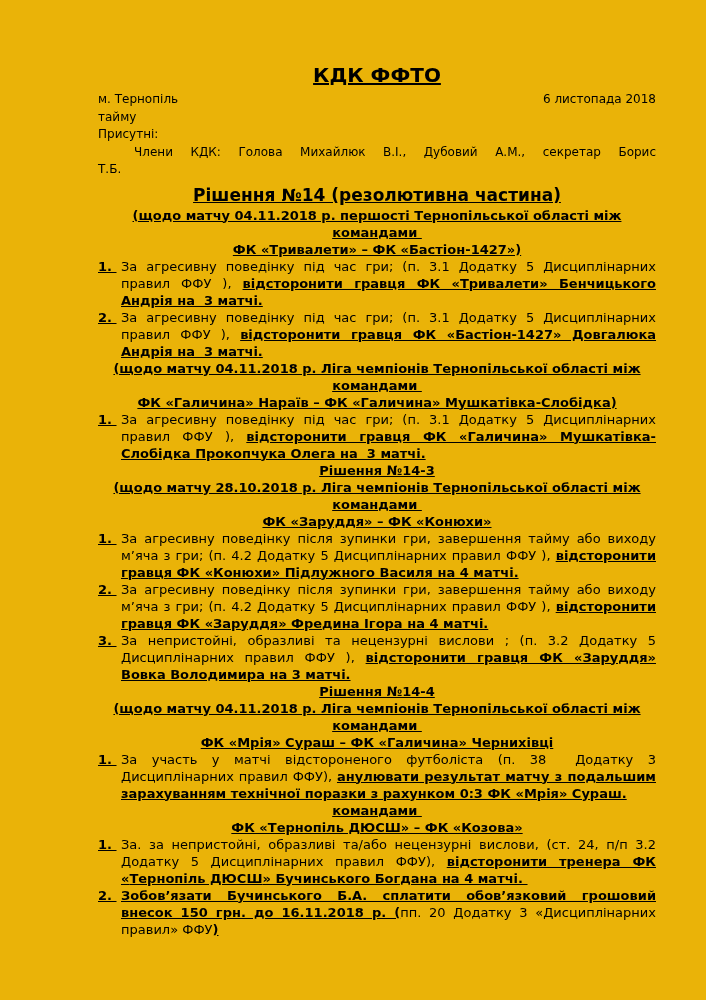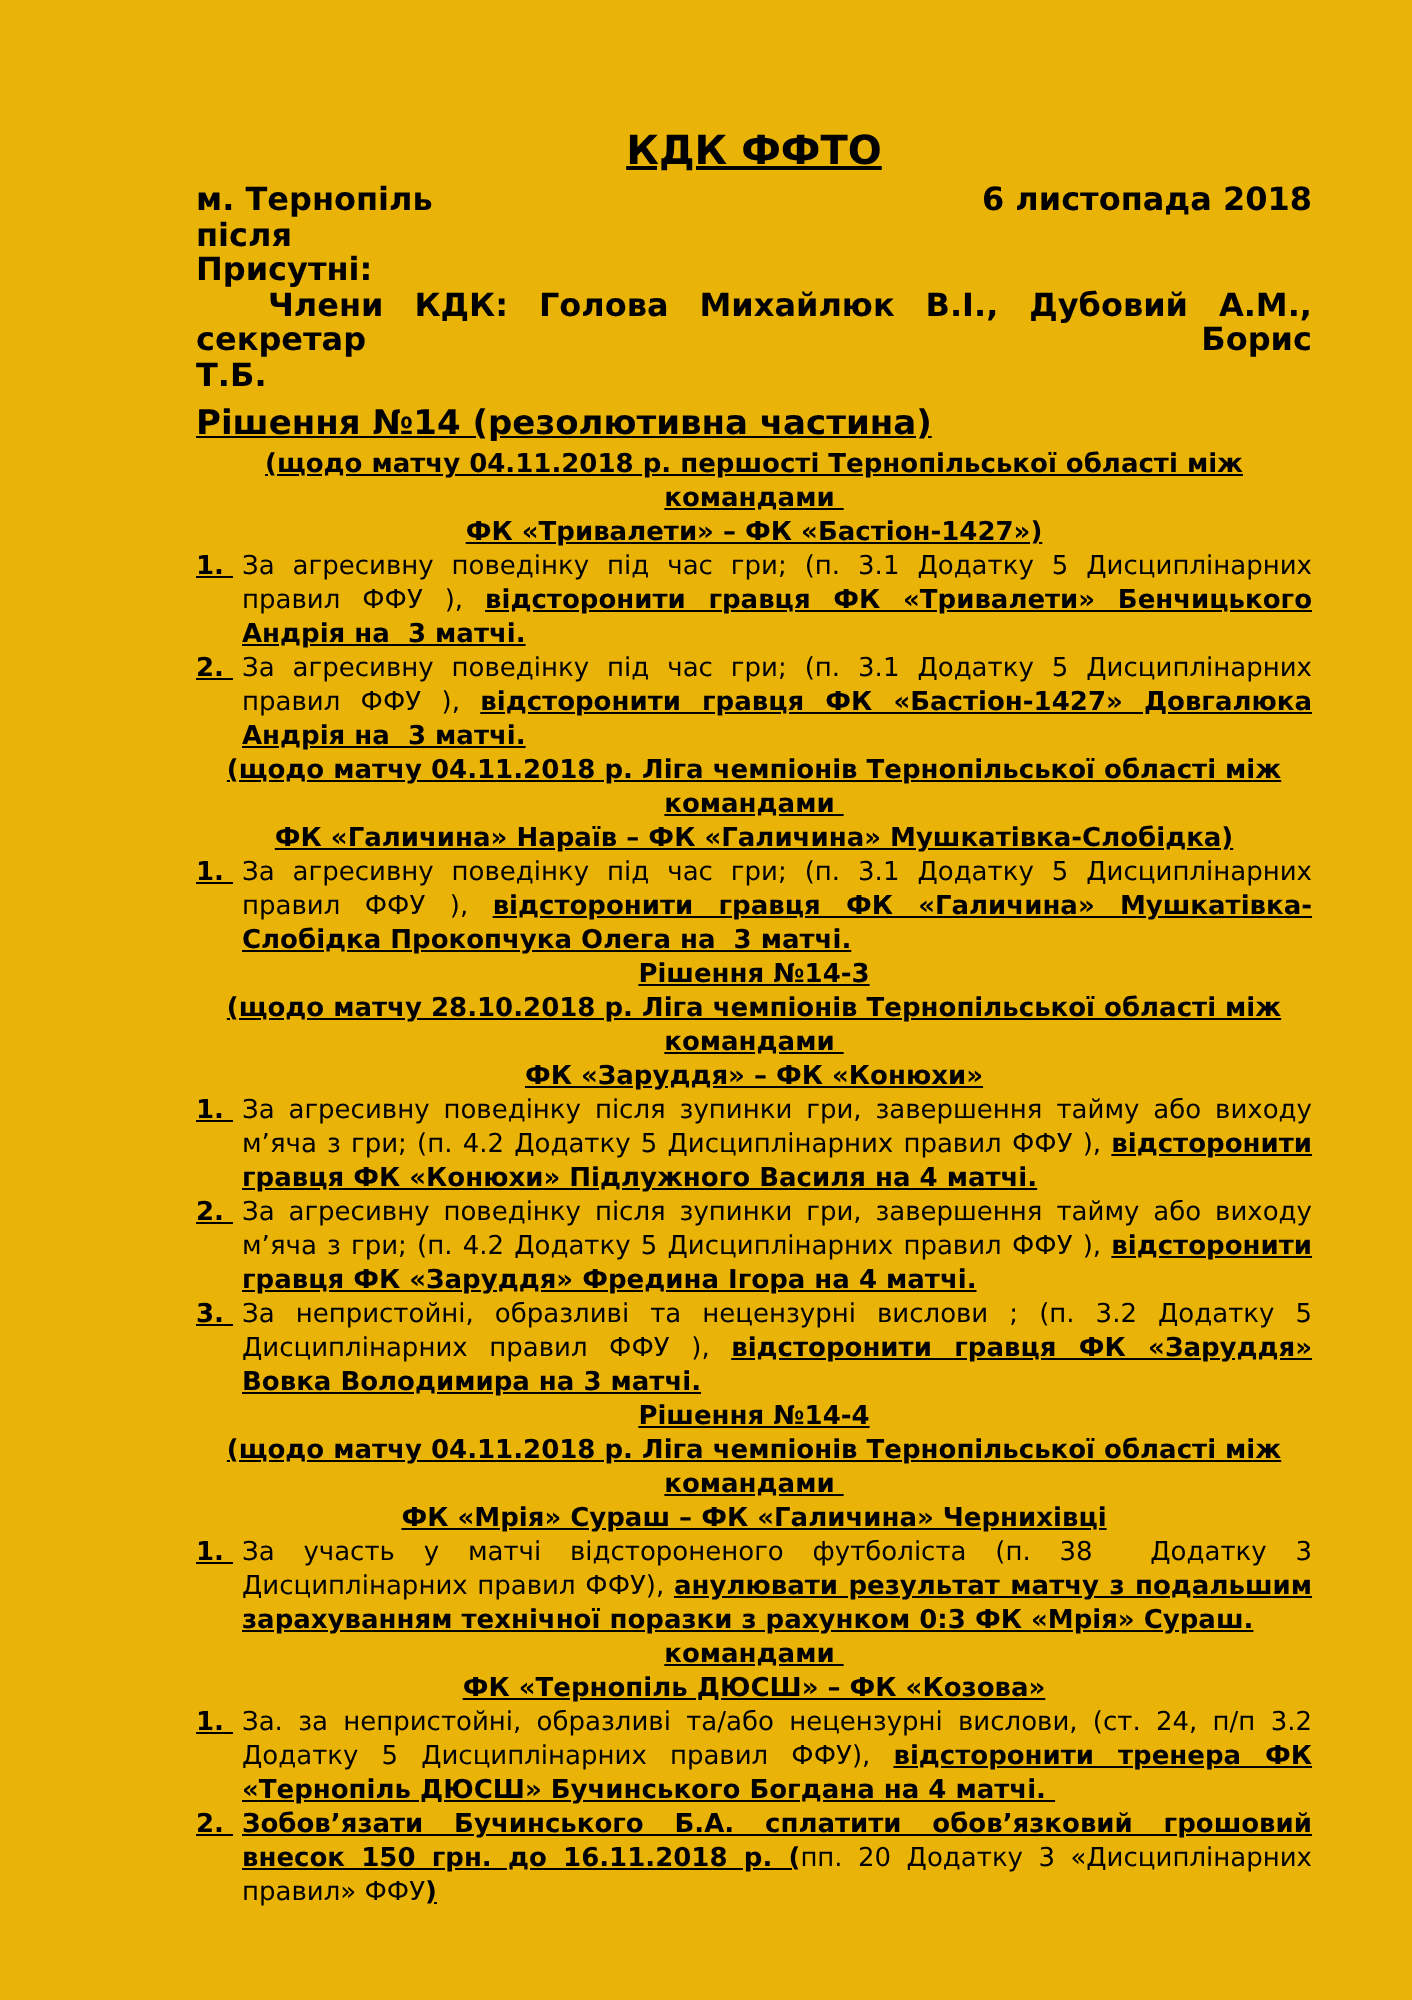--- a/index.html
+++ b/index.html
@@ -22,31 +22,32 @@
   }
   .u { text-decoration: underline; }
   .doc-title {
     text-align: center;
     font-size: 20px;
     font-weight: 700;
     line-height: 26px;
     margin-bottom: 3px;
   }
   .meta-line {
-    font-size: 16px;
-    font-weight: 700;
+    font-size: 12px;
+    font-weight: 400;
     line-height: 17.5px;
   }
   .meta-flex { display: flex; justify-content: space-between; }
   .members-l1 {
     text-indent: 36px;
     text-align: justify;
     text-align-last: justify;
   }
   .res-heading {
+    text-align: center;
     font-size: 17px;
     font-weight: 700;
     line-height: 22px;
     margin-top: 5px;
     margin-bottom: 1px;
   }
   .h-line {
     text-align: center;
     font-size: 13px;
     font-weight: 700;
@@ -76,21 +77,21 @@
   <div class="content">
 
     <div class="doc-title">
       <span class="u">КДК ФФТО</span>
     </div>
 
     <div class="meta-line meta-flex">
       <span>м. Тернопіль</span>
       <span>6 листопада 2018</span>
     </div>
-    <div class="meta-line">після</div>
+    <div class="meta-line">тайму</div>
     <div class="meta-line">Присутні:</div>
     <div class="meta-line members-l1">Члени КДК: Голова Михайлюк В.І., Дубовий А.М., секретар Борис</div>
     <div class="meta-line">Т.Б.</div>
 
     <div class="res-heading">
       <span class="u">Рішення №14 (резолютивна частина)</span>
     </div>
 
     <div id="sections">
         <div class="section">

